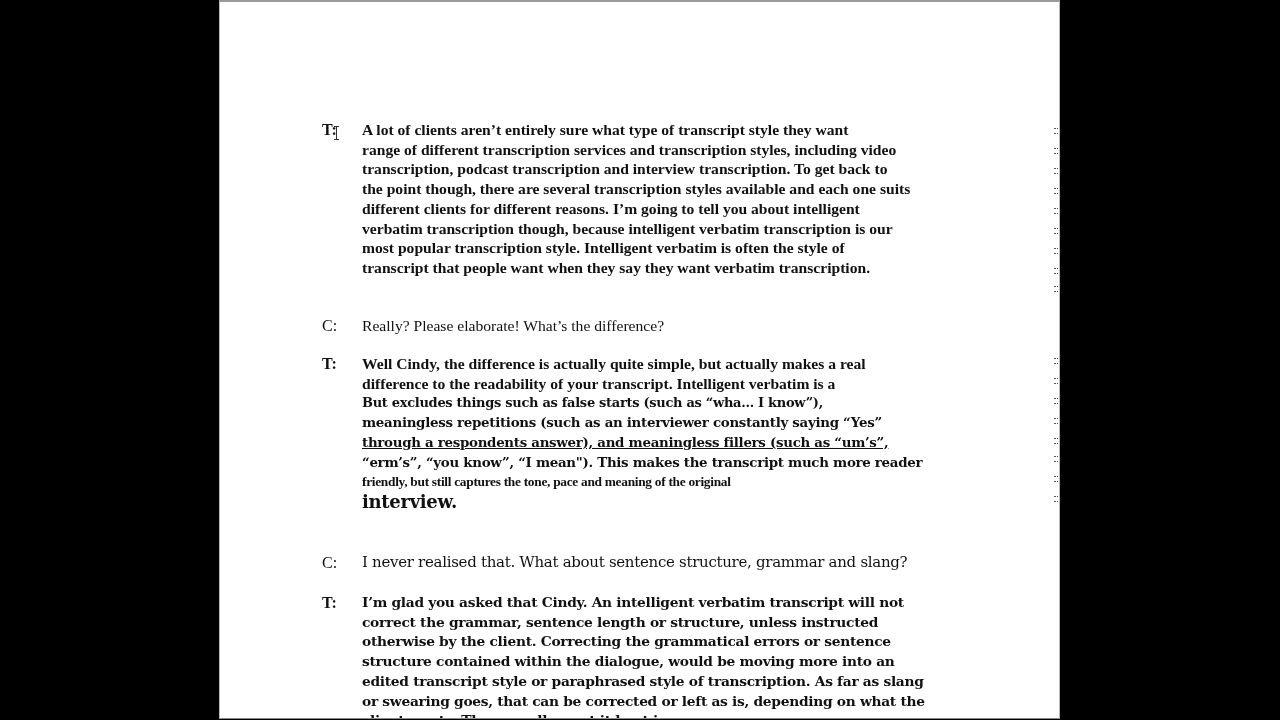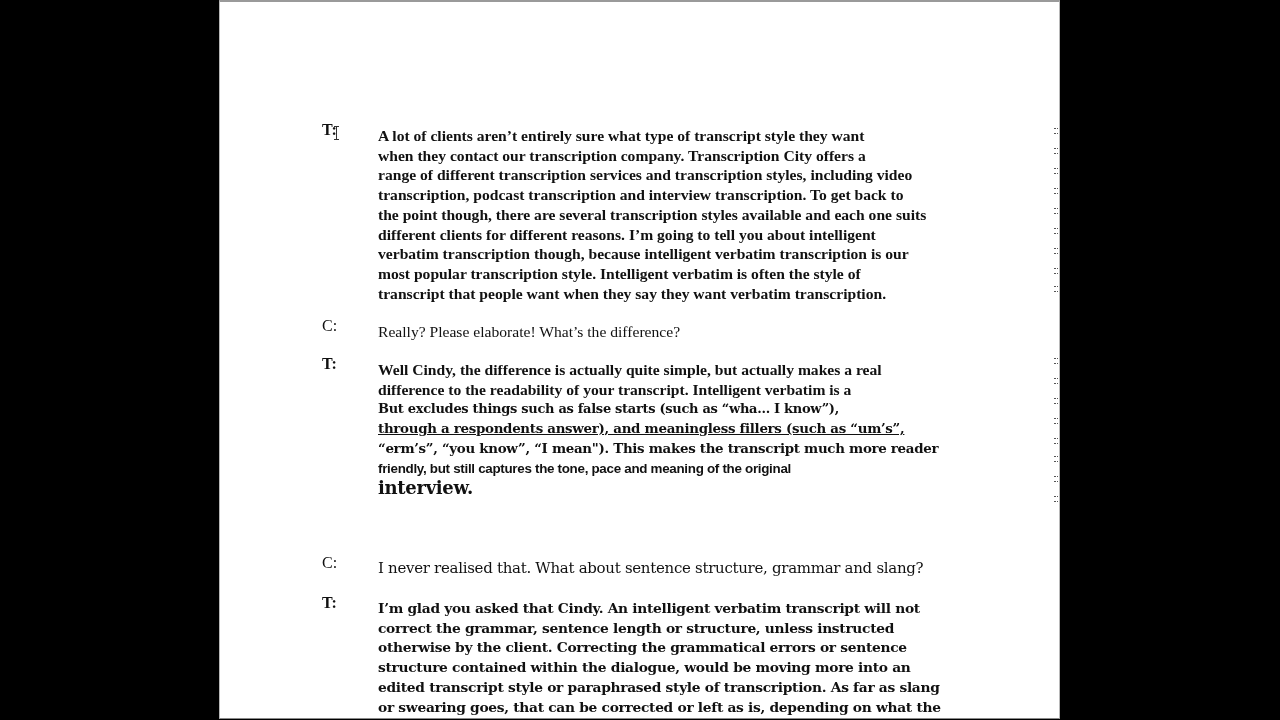--- a/index.html
+++ b/index.html
@@ -20,23 +20,23 @@
   .turn {
     position: absolute; left: 0; width: 841px;
   }
   .speaker {
     position: absolute; left: 102px; top: 0;
     font-family: "Liberation Serif", serif;
     font-size: 16px; line-height: 19.7px; color: #111;
   }
   .speaker.bold { font-weight: bold; }
   .speech {
-    position: absolute; left: 158px; width: 600px; top: 0;
+    position: absolute; left: 142px; width: 600px; top: 0;
     font-family: "Liberation Serif", serif;
-    font-size: 15.6px; line-height: 19.7px; color: #111; margin-top: 6px;
+    font-size: 15.6px; line-height: 19.7px; color: #111;
   }
   .speech.bold { font-weight: bold; }
   .line { display: block; white-space: nowrap; }
   .cursor {
     position: absolute; left: 114px; top: 124px; width: 4px; height: 14px;
   }
   .cursor::before, .cursor::after {
     content: ""; position: absolute; left: 0; width: 5px; height: 1px; background: #333;
   }
   .cursor::before { top: 0; }
@@ -54,21 +54,20 @@
 </style>
 </head>
 <body>
 
 <div class="page">
 
   <div class="turn" style="top:118px;">
     <span class="speaker bold">T:</span>
     <div class="speech bold">
       <span class="line">A lot of clients aren’t entirely sure what type of transcript style they want</span>
-      <span class="line">when they contact our transcription company. Transcription City offers a</span>
       <span class="line">range of different transcription services and transcription styles, including video</span>
       <span class="line">transcription, podcast transcription and interview transcription. To get back to</span>
       <span class="line">the point though, there are several transcription styles available and each one suits</span>
       <span class="line">different clients for different reasons. I’m going to tell you about intelligent</span>
       <span class="line">verbatim transcription though, because intelligent verbatim transcription is our</span>
       <span class="line">most popular transcription style. Intelligent verbatim is often the style of</span>
       <span class="line">transcript that people want when they say they want verbatim transcription.</span>
     </div>
   </div>
 
@@ -78,23 +77,24 @@
       <span class="line">Really? Please elaborate! What’s the difference?</span>
     </div>
   </div>
 
   <div class="turn" style="top:352px;">
     <span class="speaker bold">T:</span>
     <div class="speech bold">
       <span class="line">Well Cindy, the difference is actually quite simple, but actually makes a real</span>
       <span class="line">difference to the readability of your transcript. Intelligent verbatim is a</span>
       <span class="line" style="font-family:'DejaVu Serif',serif;font-size:13px;letter-spacing:-0.3px;">But excludes things such as false starts (such as “wha… I know”),</span>
+      <span class="line" style="font-family:'DejaVu Serif',serif;font-size:13.4px;letter-spacing:-0.3px;">meaningless repetitions (such as an interviewer constantly saying “Yes”</span>
       <span class="line" style="font-family:'DejaVu Serif',serif;font-size:13.4px;letter-spacing:-0.3px;text-decoration:underline;">through a respondents answer), and meaningless fillers  (such as “um’s”,</span>
       <span class="line" style="font-family:'DejaVu Serif',serif;font-size:13.4px;letter-spacing:-0.3px;">“erm’s”, “you know”, “I mean"). This makes the transcript much more reader</span>
-      <span class="line" style="font-family:Liberation Sans, sans-serif;font-size:13.4px;letter-spacing:-0.3px;">friendly, but still captures the tone, pace and meaning of the original</span>
+      <span class="line" style="font-family:Liberation Serif, serif;font-size:13.4px;letter-spacing:-0.3px;">friendly, but still captures the tone, pace and meaning of the original</span>
       <span class="line" style="font-family:'DejaVu Serif',serif;font-size:18px;letter-spacing:-0.3px;">interview.</span>
     </div>
   </div>
 
   <div class="turn" style="top:551px;">
     <span class="speaker">C:</span>
     <div class="speech">
       <span class="line" style="font-family:'DejaVu Serif',serif;font-size:15px;letter-spacing:-0.3px;">I never realised that. What about sentence structure, grammar and slang?</span>
     </div>
   </div>

